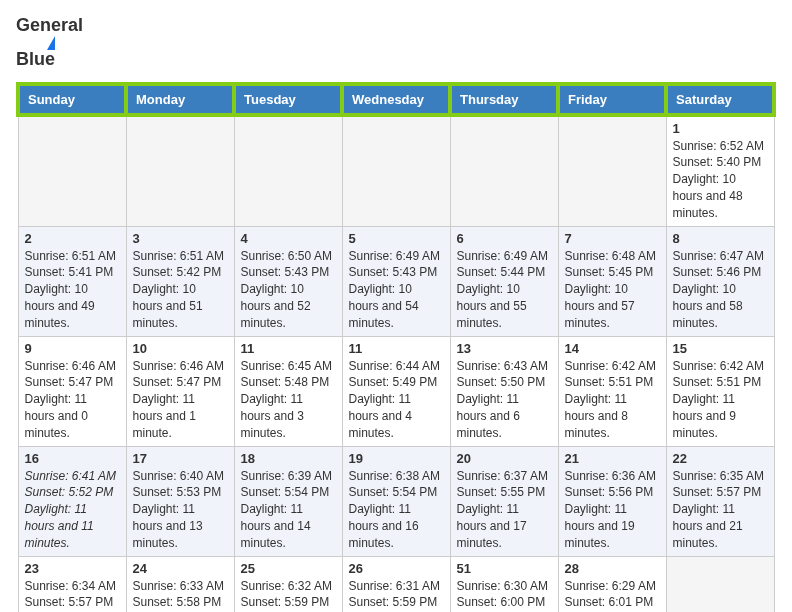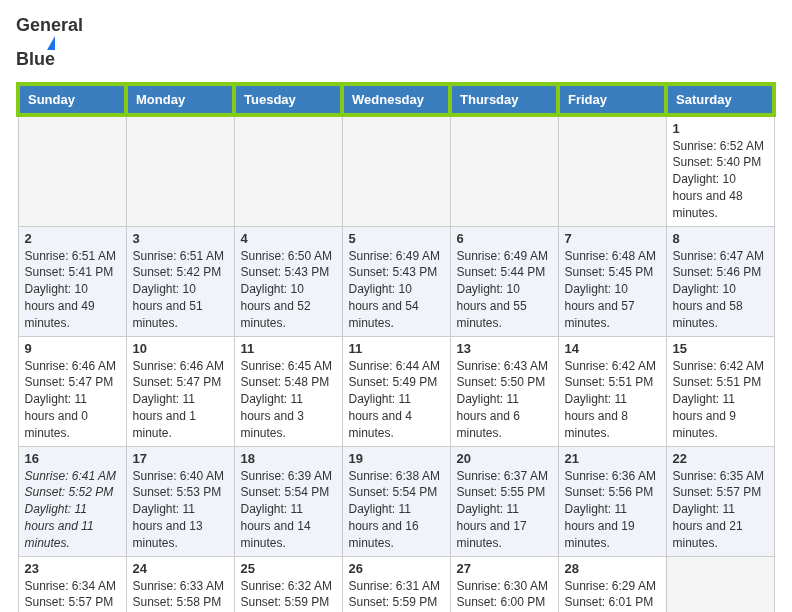--- a/index.html
+++ b/index.html
@@ -292,21 +292,21 @@
 Sunset: 5:59 PM
 Daylight: 11 hours and 26 minutes.</div>
         </td>
         <td>
           <span class="day-number">26</span>
           <div class="day-info" style="white-space: pre-line;">Sunrise: 6:31 AM
 Sunset: 5:59 PM
 Daylight: 11 hours and 28 minutes.</div>
         </td>
         <td>
-          <span class="day-number">27</span>
+          <span class="day-number">51</span>
           <div class="day-info" style="white-space: pre-line;">Sunrise: 6:30 AM
 Sunset: 6:00 PM
 Daylight: 11 hours and 29 minutes.</div>
         </td>
         <td>
           <span class="day-number">28</span>
           <div class="day-info" style="white-space: pre-line;">Sunrise: 6:29 AM
 Sunset: 6:01 PM
 Daylight: 11 hours and 31 minutes.</div>
         </td>

